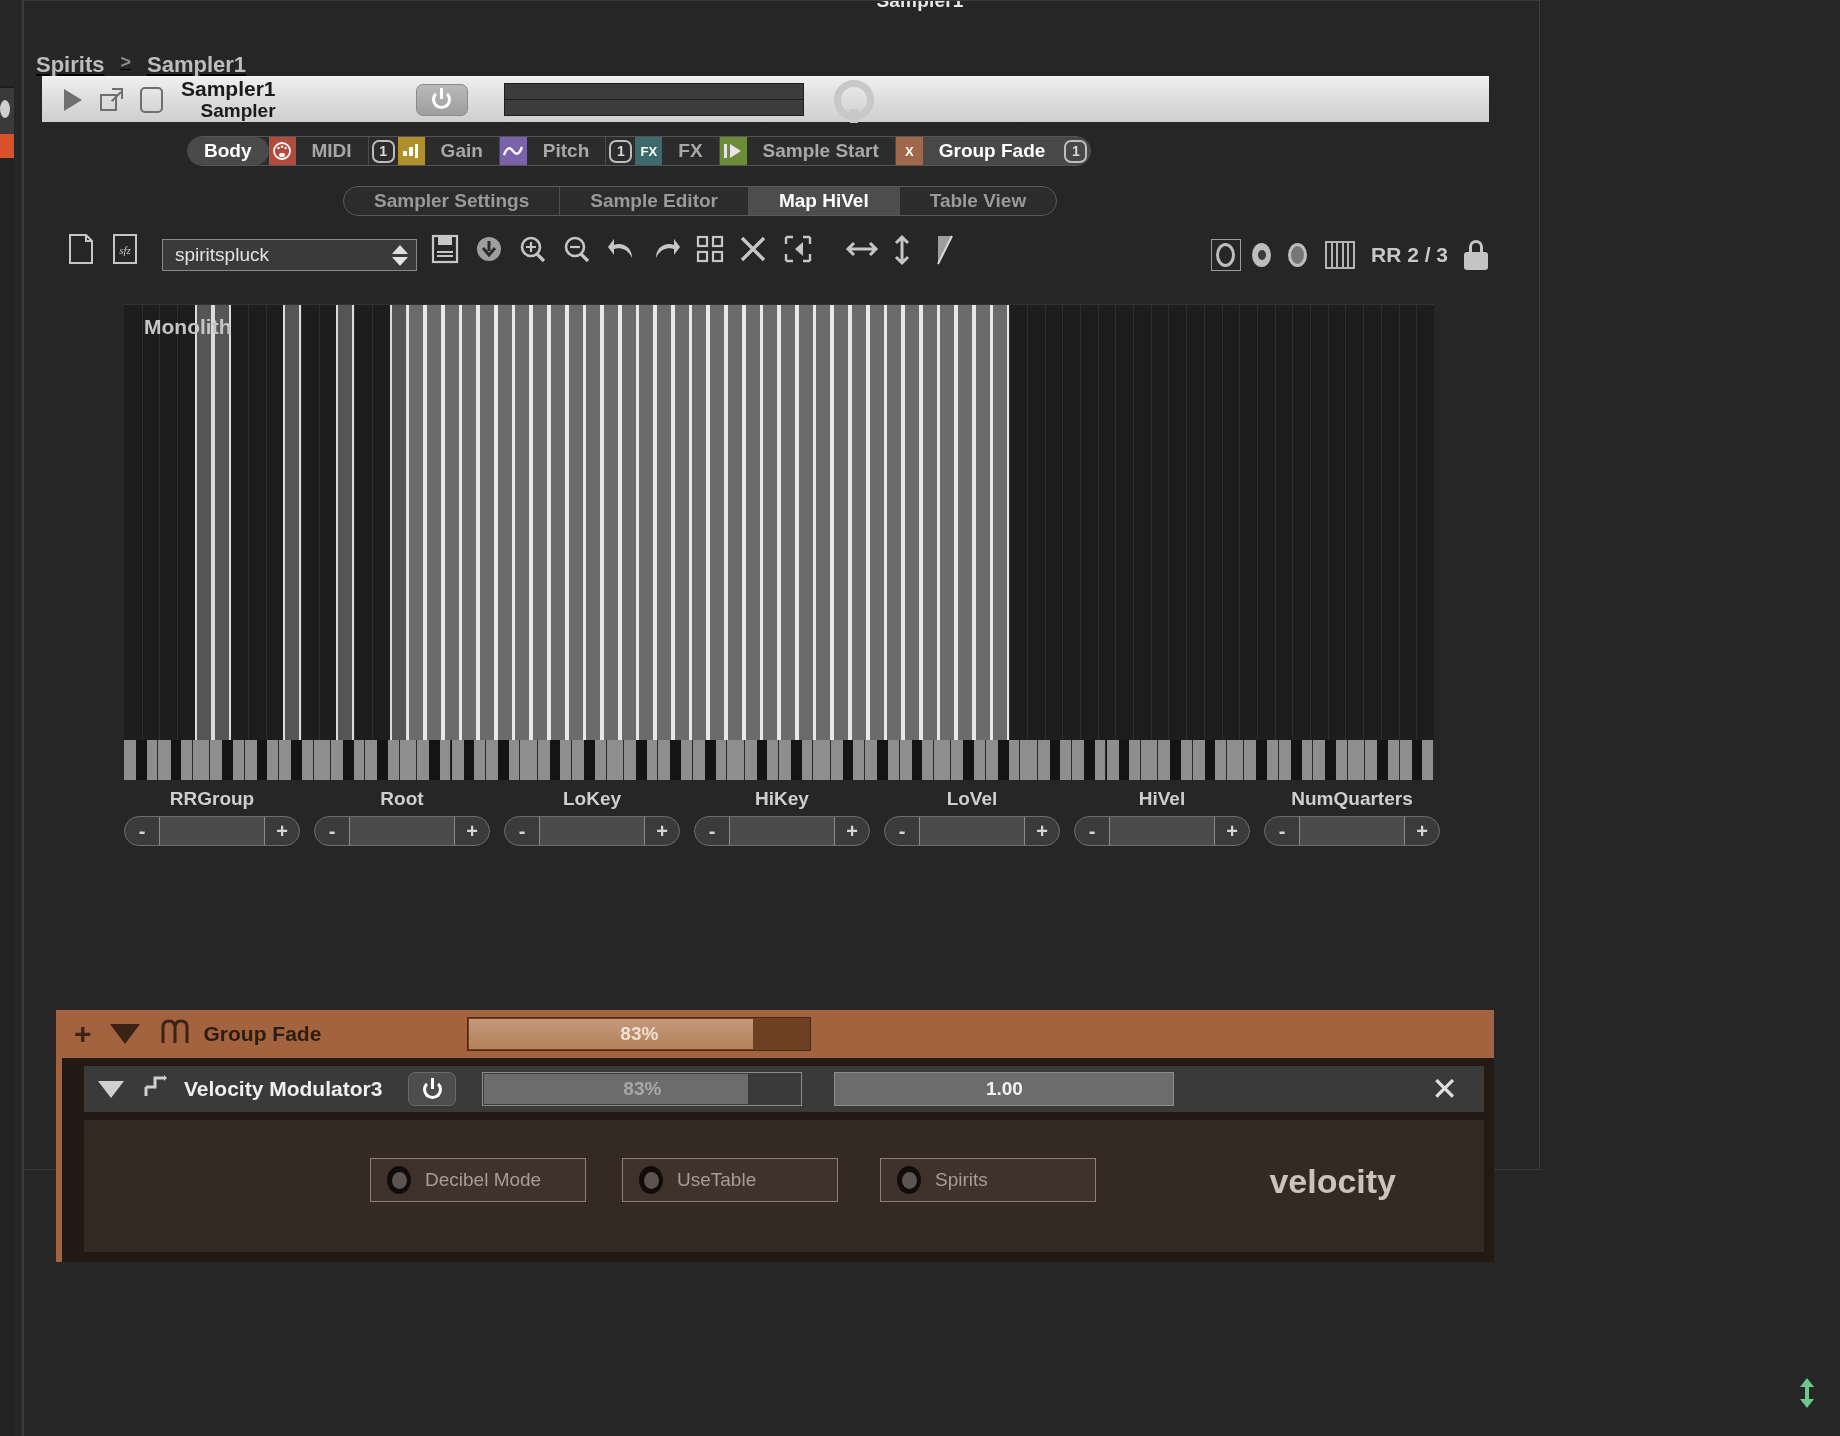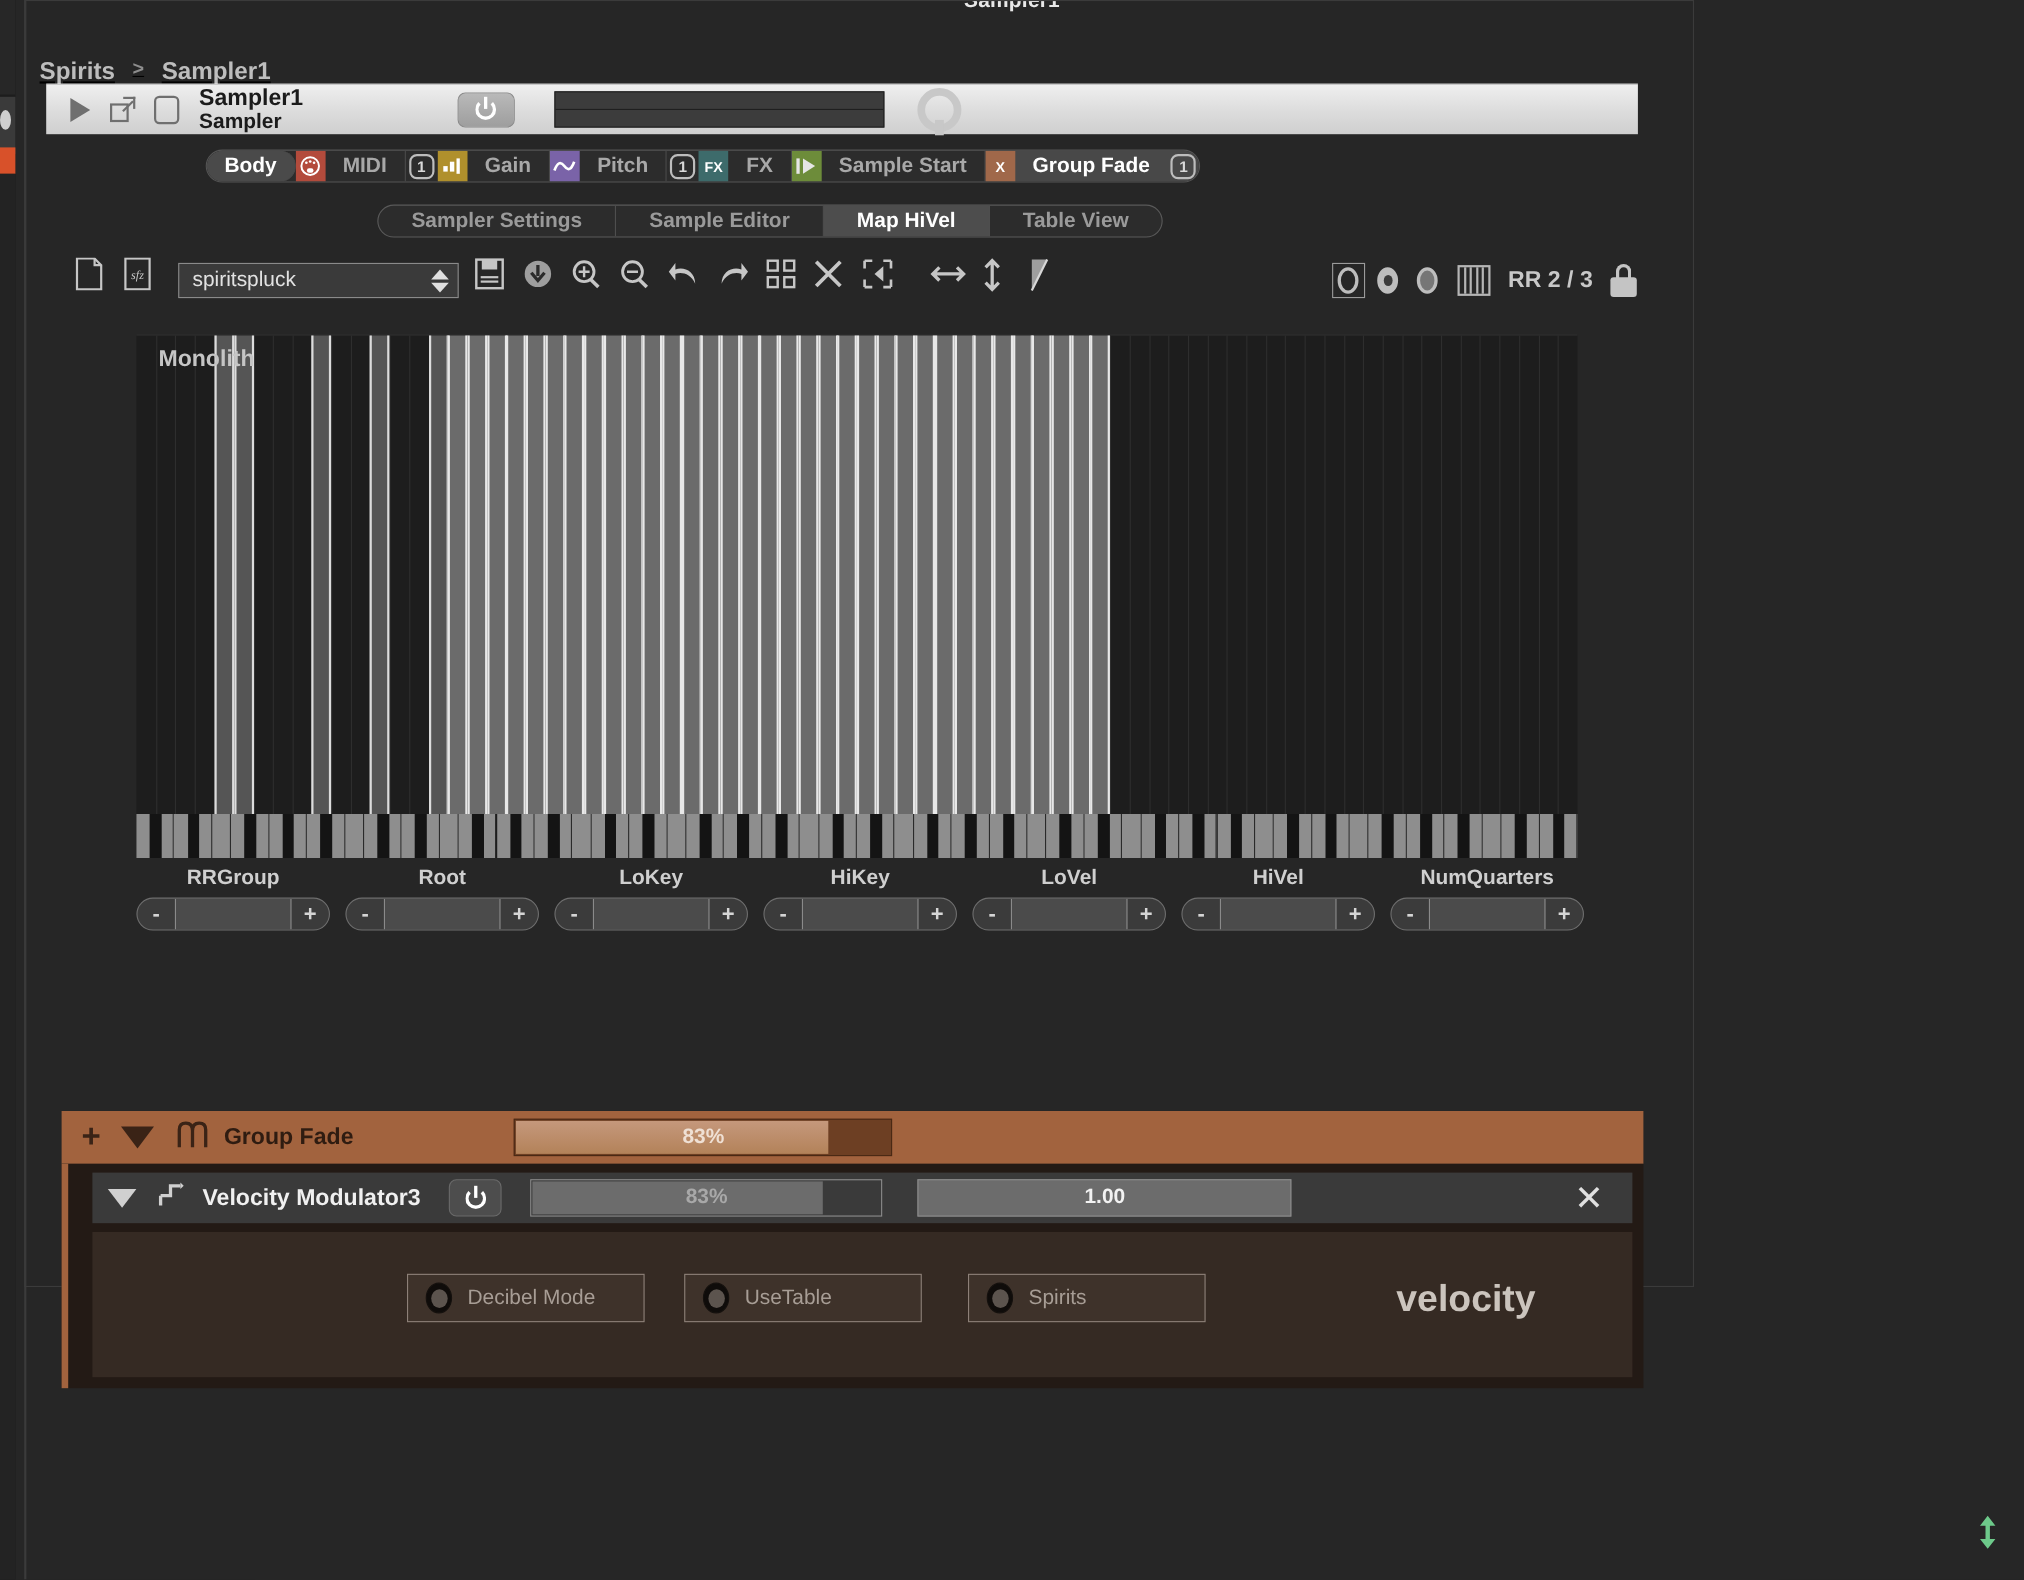--- a/index.html
+++ b/index.html
@@ -42,21 +42,21 @@
     width:0;height:0;border-left:18px solid #6f6f6f;border-top:11px solid transparent;border-bottom:11px solid transparent;
     margin-left:12px; cursor:pointer;
   }
   .dev-header .ext-icon { margin-left:18px; width:22px; height:22px; position:relative; cursor:pointer;}
   .dev-header .ext-icon .box2 { position:absolute; left:0; bottom:0; width:17px; height:17px; border:2.2px solid #6f6f6f;}
   .dev-header .ext-icon .arr { position:absolute; right:-1px; top:-1px; width:11px; height:11px; border-top:2.2px solid #6f6f6f; border-right:2.2px solid #6f6f6f;}
   .dev-header .ext-icon .diag { position:absolute; right:1px; top:2px; width:13px; height:2.2px; background:#6f6f6f; transform:rotate(-45deg); transform-origin:right center;}
   .dev-header .act-box { margin-left:18px; width:23px; height:26px; border:2.4px solid #6f6f6f; border-radius:5px; background:transparent; cursor:pointer;}
   .dev-header .names { margin-left:18px; line-height:1.06; }
   .dev-header .names .n1 { color:#1b1b1b; font-size:21px; font-weight:bold; }
-  .dev-header .names .n2 { color:#1b1b1b; font-size:19px; font-weight:bold; }
+  .dev-header .names .n2 { color:#1b1b1b; font-size:19px; font-weight:bold;text-align:right; }
   .pwr-btn {
     margin-left:140px; width:52px; height:32px; border-radius:7px;
     background:linear-gradient(180deg,#b9b9b9,#9e9e9e); border:1px solid #8a8a8a;
     display:flex; align-items:center; justify-content:center; cursor:pointer;
   }
   .pwr-glyph { position:relative; width:19px; height:19px; border:3px solid #fff; border-radius:50%; border-top-color:transparent; }
   .pwr-glyph::after { content:""; position:absolute; left:50%; top:-5px; margin-left:-1.5px; width:3px; height:11px; background:#fff; }
   .meter { margin-left:36px; width:300px; height:33px; background:#3c3c3c; border:1.5px solid #1f1f1f; }
   .meter .mline { width:100%; height:1.5px; background:#1f1f1f; margin-top:14.5px; }
   .db-field {

